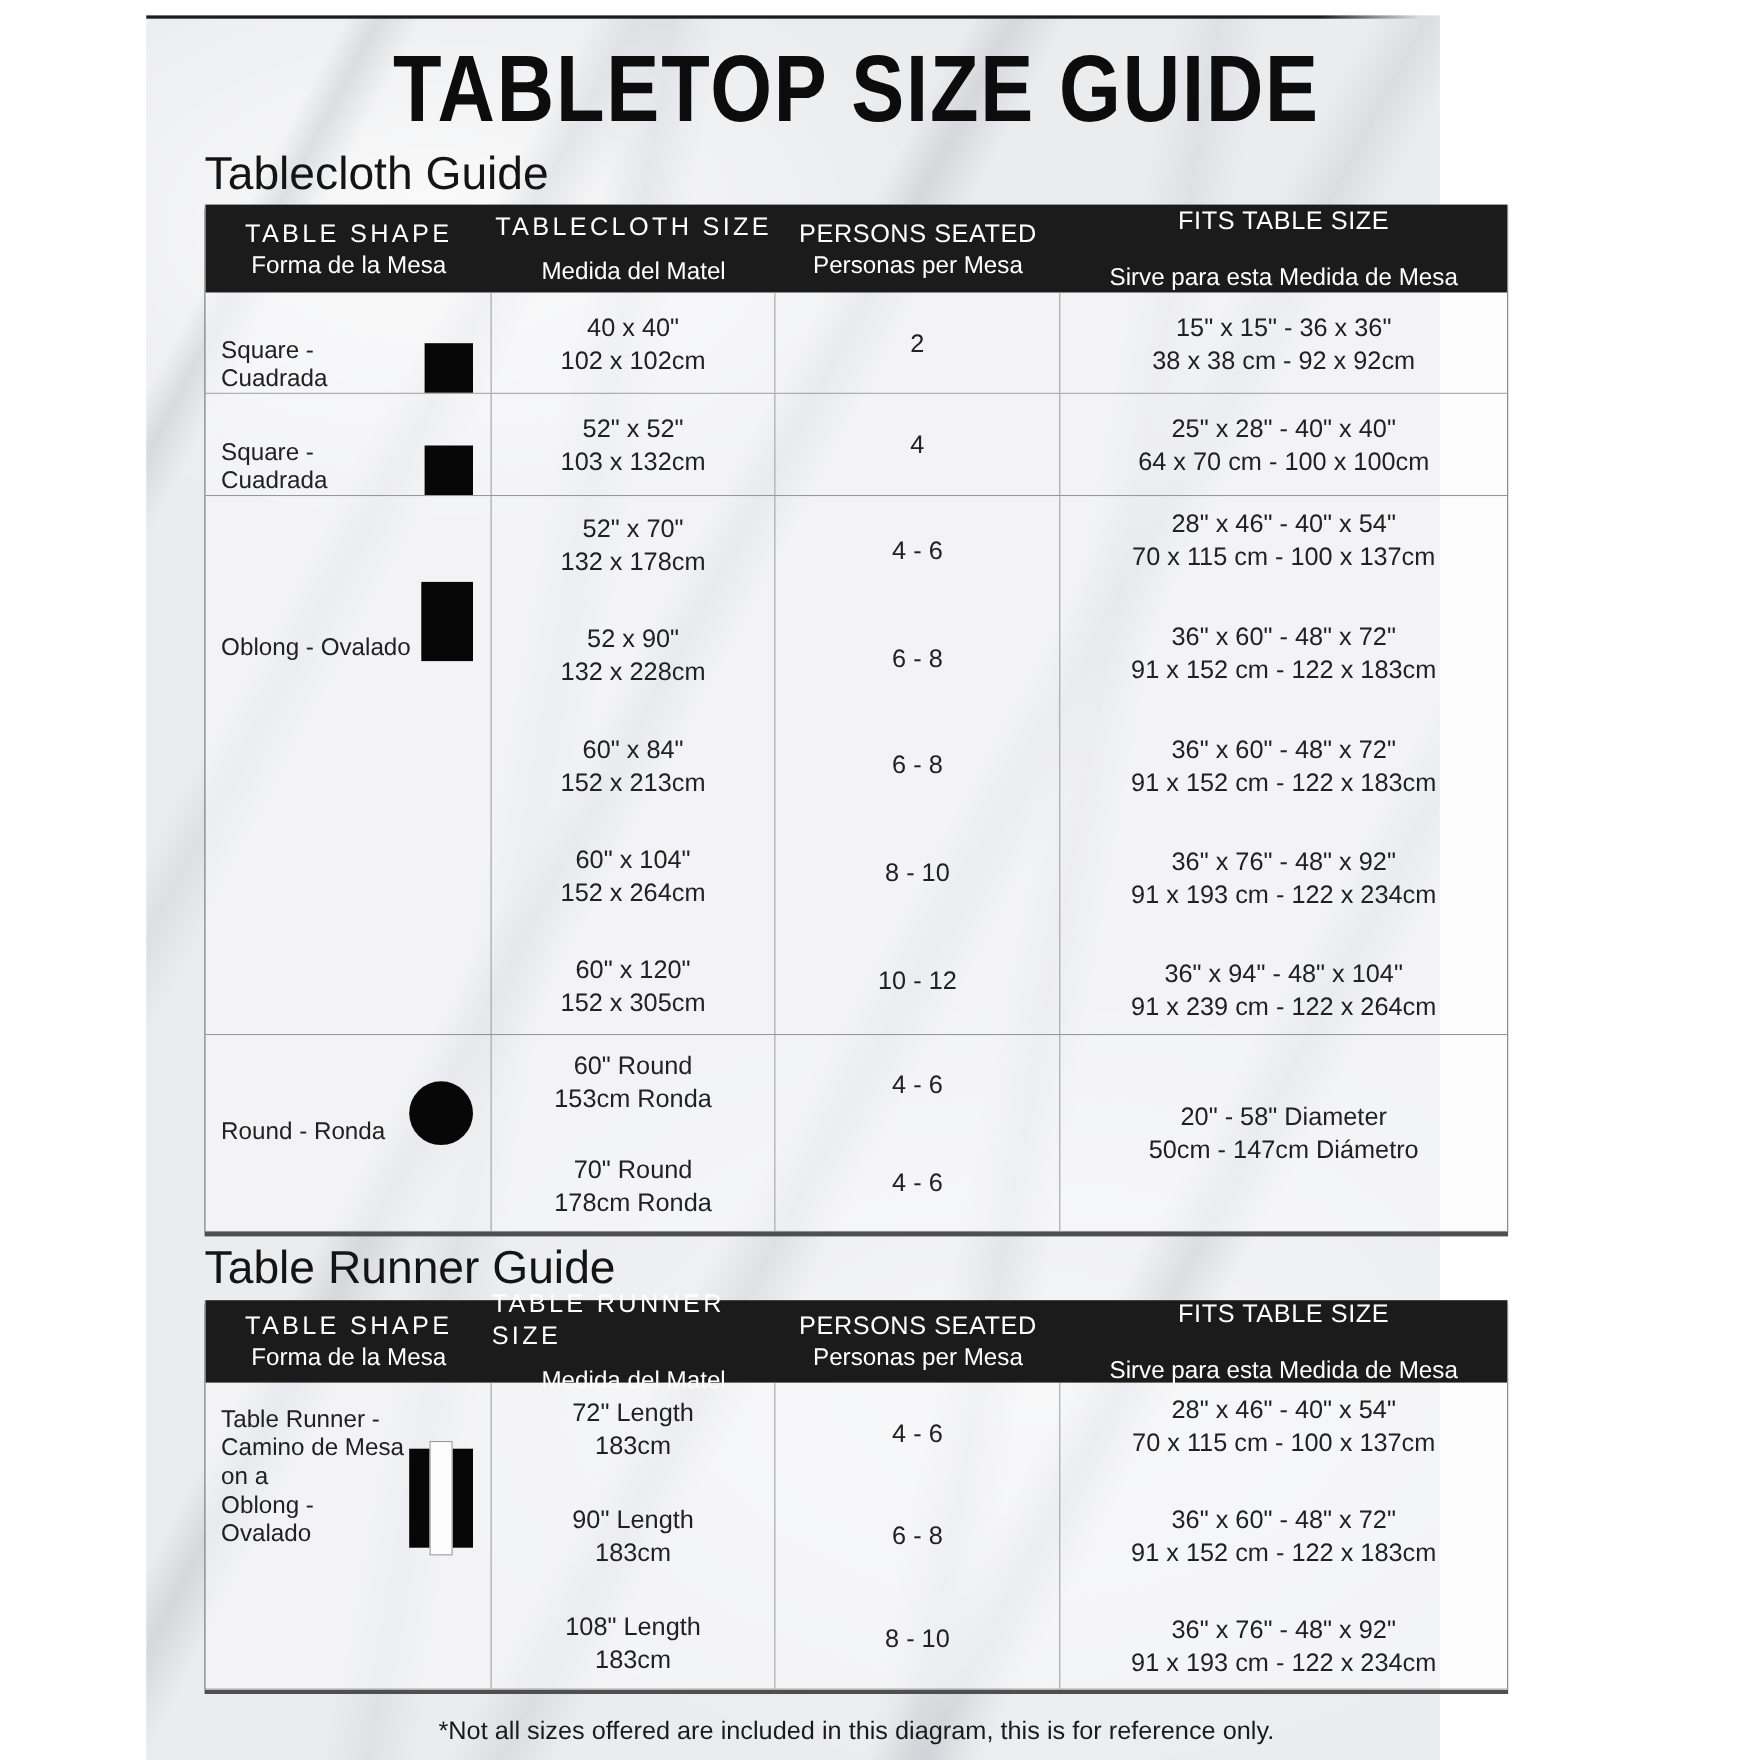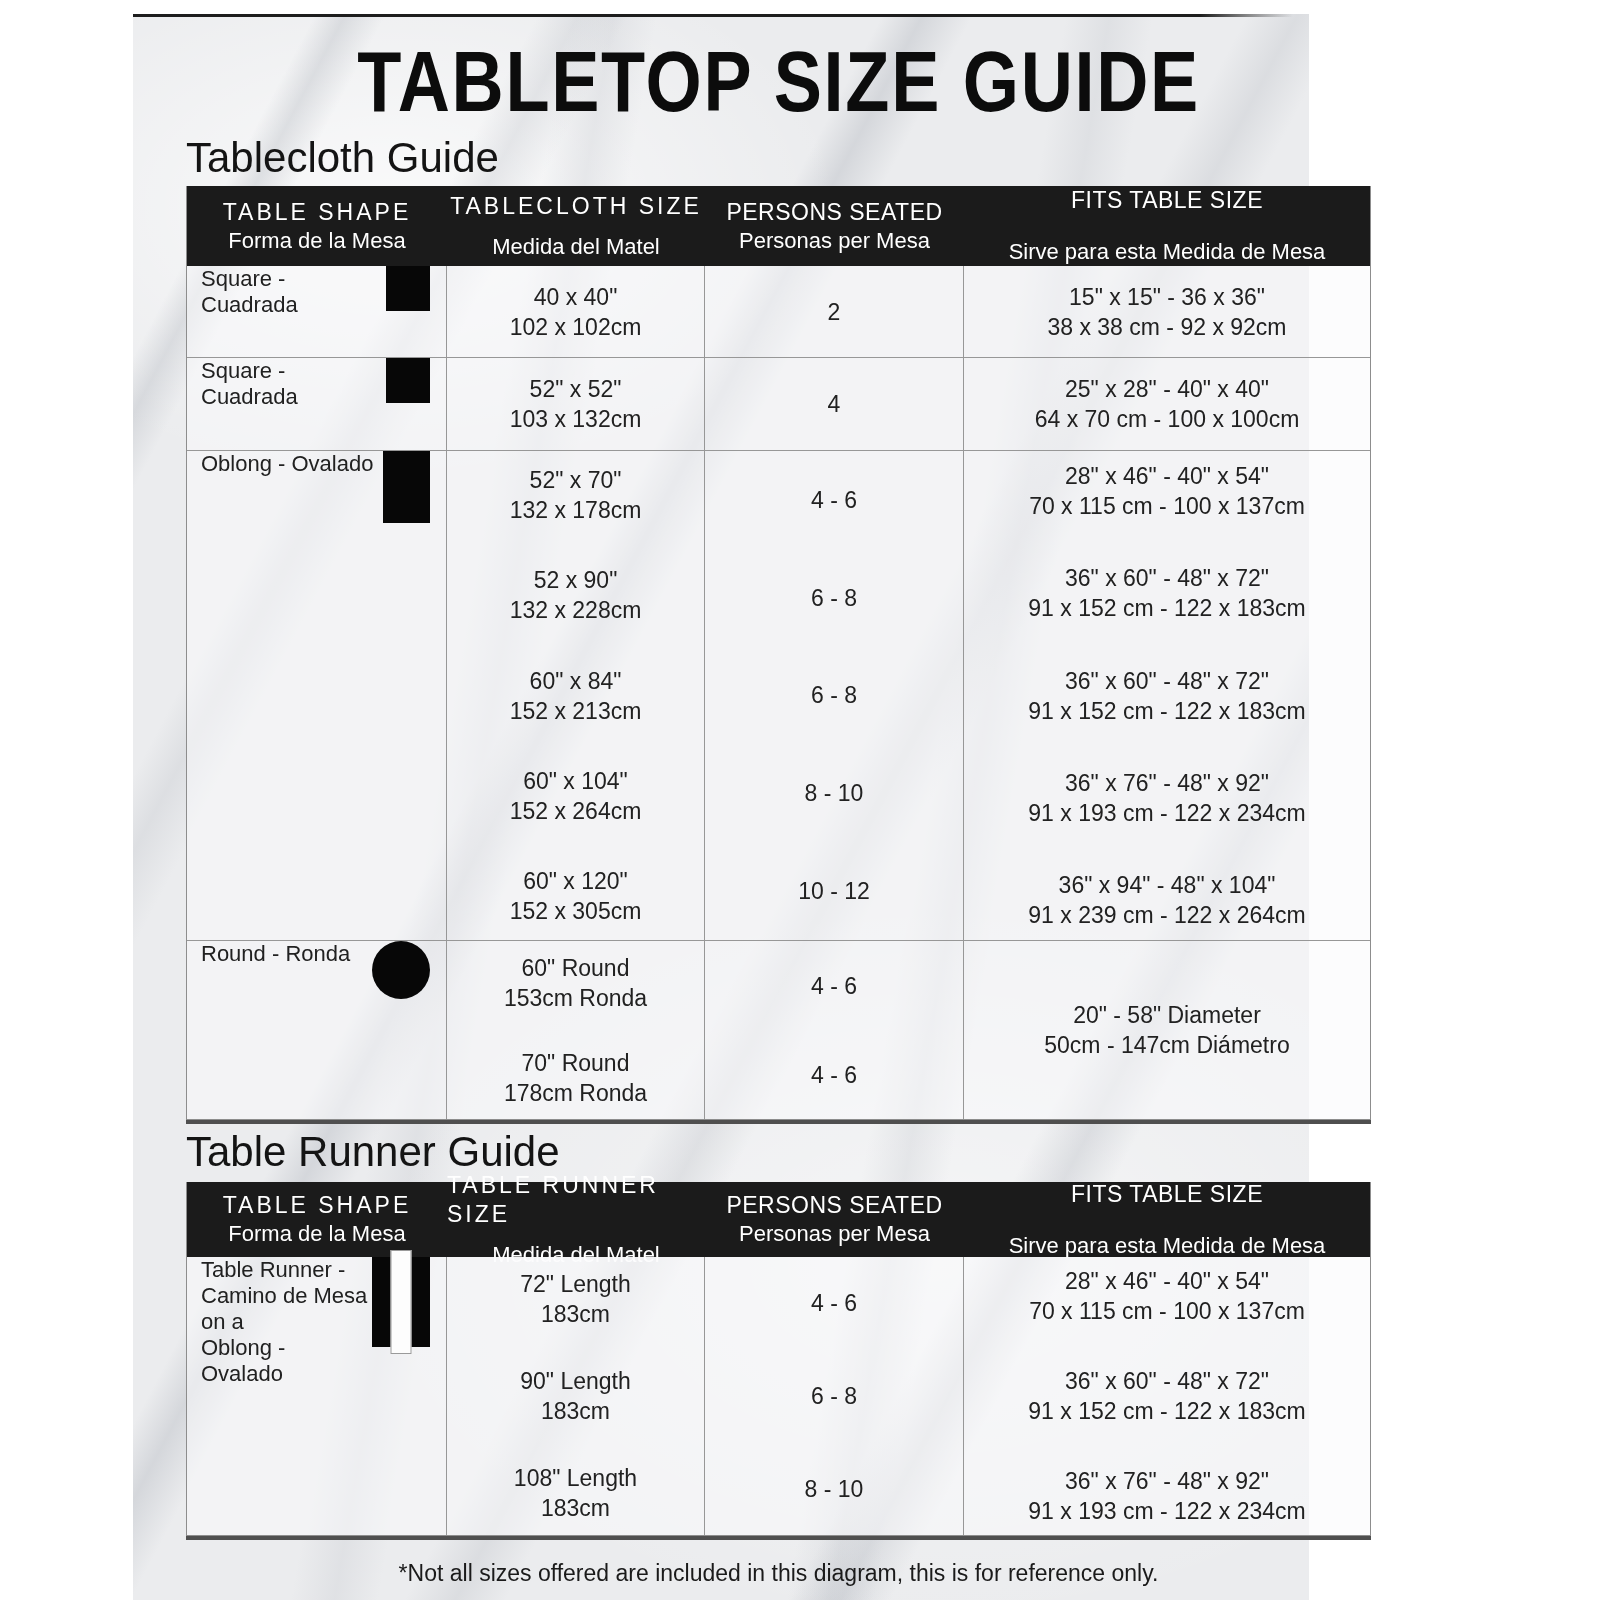--- a/index.html
+++ b/index.html
@@ -48,21 +48,21 @@
   .cell{box-sizing:border-box;border-right:1px solid #979797;background:rgba(250,250,251,.55);
         display:flex;flex-direction:column;}
   .cell:last-child{border-right:none;}
   .c1{width:260px;flex:none;}
   .c2{width:258px;flex:none;gap:12px;}
   .c3{width:259px;flex:none;}
   .c4{flex:1;gap:23px;}
 
   .entry{flex:1;display:flex;flex-direction:column;align-items:center;justify-content:center;
     font-size:23px;line-height:30px;text-align:center;}
-  .shape-strip{display:flex;align-items:flex-start;justify-content:space-between;
+  .shape-strip{display:flex;align-items:flex-end;justify-content:space-between;
     padding:0 16px 0 14px;box-sizing:border-box;flex:none;}
   .shape-label{font-size:22px;line-height:26px;text-align:left;}
   .icon{flex:none;}
   .icon.square{width:44px;height:45px;background:#070707;}
   .icon.oblong{width:47px;height:72px;background:#070707;}
   .icon.circle{width:58px;height:58px;border-radius:50%;background:#070707;}
   .icon.runner{position:relative;width:58px;height:90px;background:#070707;}
   .icon.runner::after{content:"";position:absolute;left:50%;transform:translateX(-50%);
     top:-7px;height:104px;width:21px;background:#fdfdfd;border:1px solid #9a9a9a;box-sizing:border-box;}
 </style>

